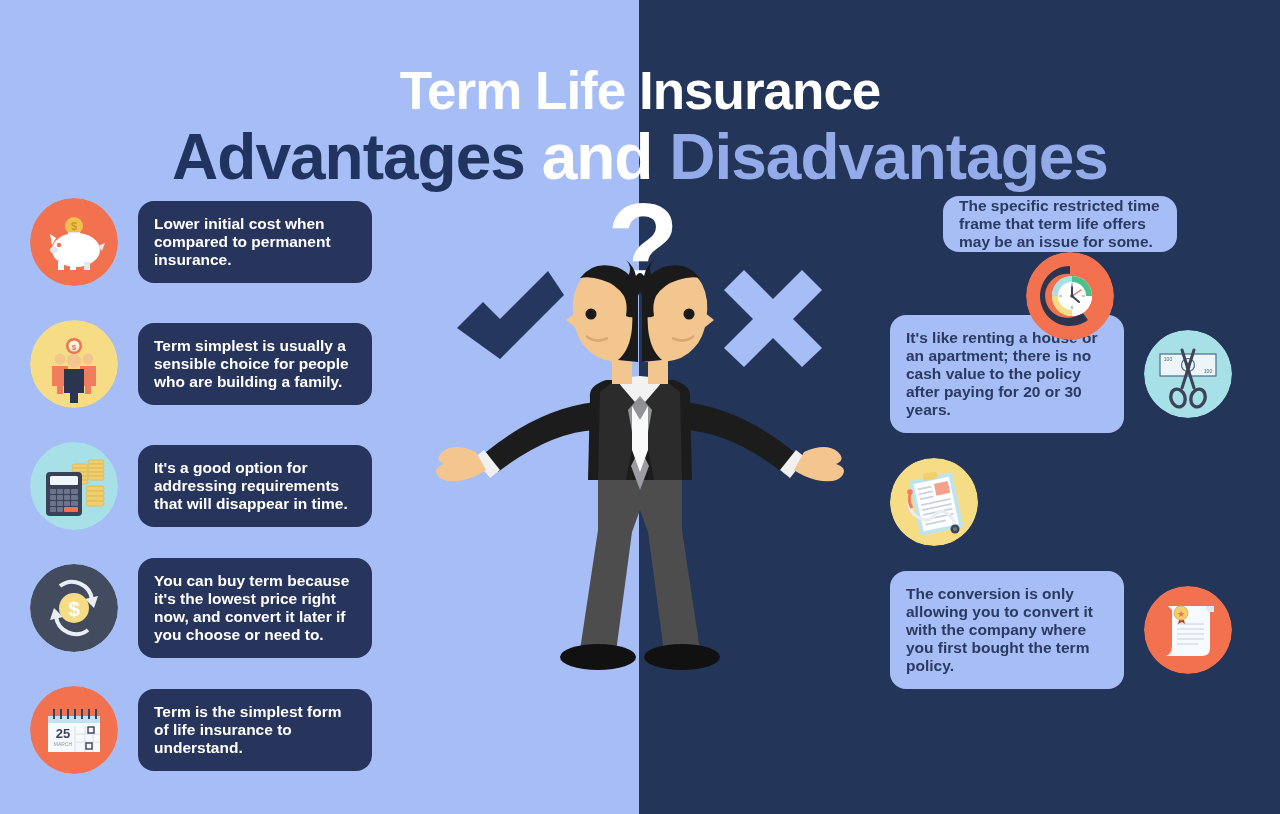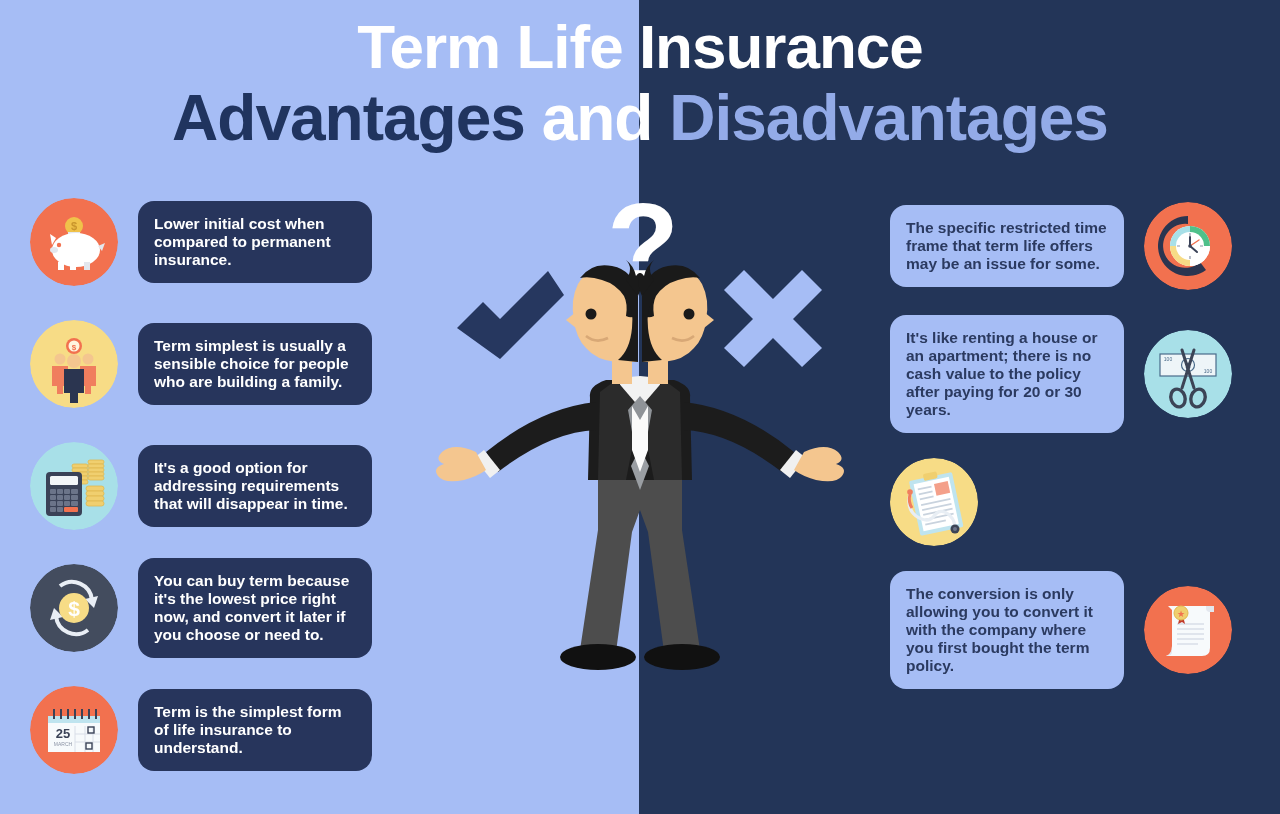--- a/index.html
+++ b/index.html
@@ -41,21 +41,21 @@
     text-align: center;
     line-height: 1.0;
     z-index: 6;
     pointer-events: none;
   }
   .title-line {
     white-space: nowrap;
     font-weight: bold;
     letter-spacing: -1px;
   }
-  .title-line1 { font-size: 62px; }
+  .title-line1 { font-size: 53px; margin-top: 48px; }
   .title-line2 { font-size: 64px; margin-top: 8px; }
   .t-white  { color: #ffffff; }
   .t-navy   { color: #20345f; }
   .t-lblue  { color: #93abe8; }
 
   
   .col {
     position: absolute;
     top: 196px;
     display: flex;
@@ -374,21 +374,21 @@
         </svg>
       </div>
       <div class="bubble bubble-dark">
         <span>Term is the simplest form of life insurance to understand.</span>
       </div>
     </div>
   </div>
 
   <div class="col col-right">
 
-    <div class="row row-right" style="height:100px;">
+    <div class="row row-right" style="height:100px;flex-direction:column;">
       <div class="bubble bubble-light">
         <span>The specific restricted time frame that term life offers may be an issue for some.</span>
       </div>
       <div class="icon-badge">
         <svg viewBox="0 0 88 88">
           <circle cx="44" cy="44" r="44" fill="#f2714f"></circle>
           <path d="M44,14 A30,30 0 1 0 62,68 L56,60 A22,22 0 1 1 44,22 Z" fill="#2b3550"></path>
           <circle cx="46" cy="44" r="20" fill="#ffffff"></circle>
           <path d="M46,44 L46,24 A20,20 0 0 1 66,44 Z" fill="#4ec08a"></path>
           <path d="M46,44 L66,44 A20,20 0 0 1 46,64 Z" fill="#ffffff"></path>

